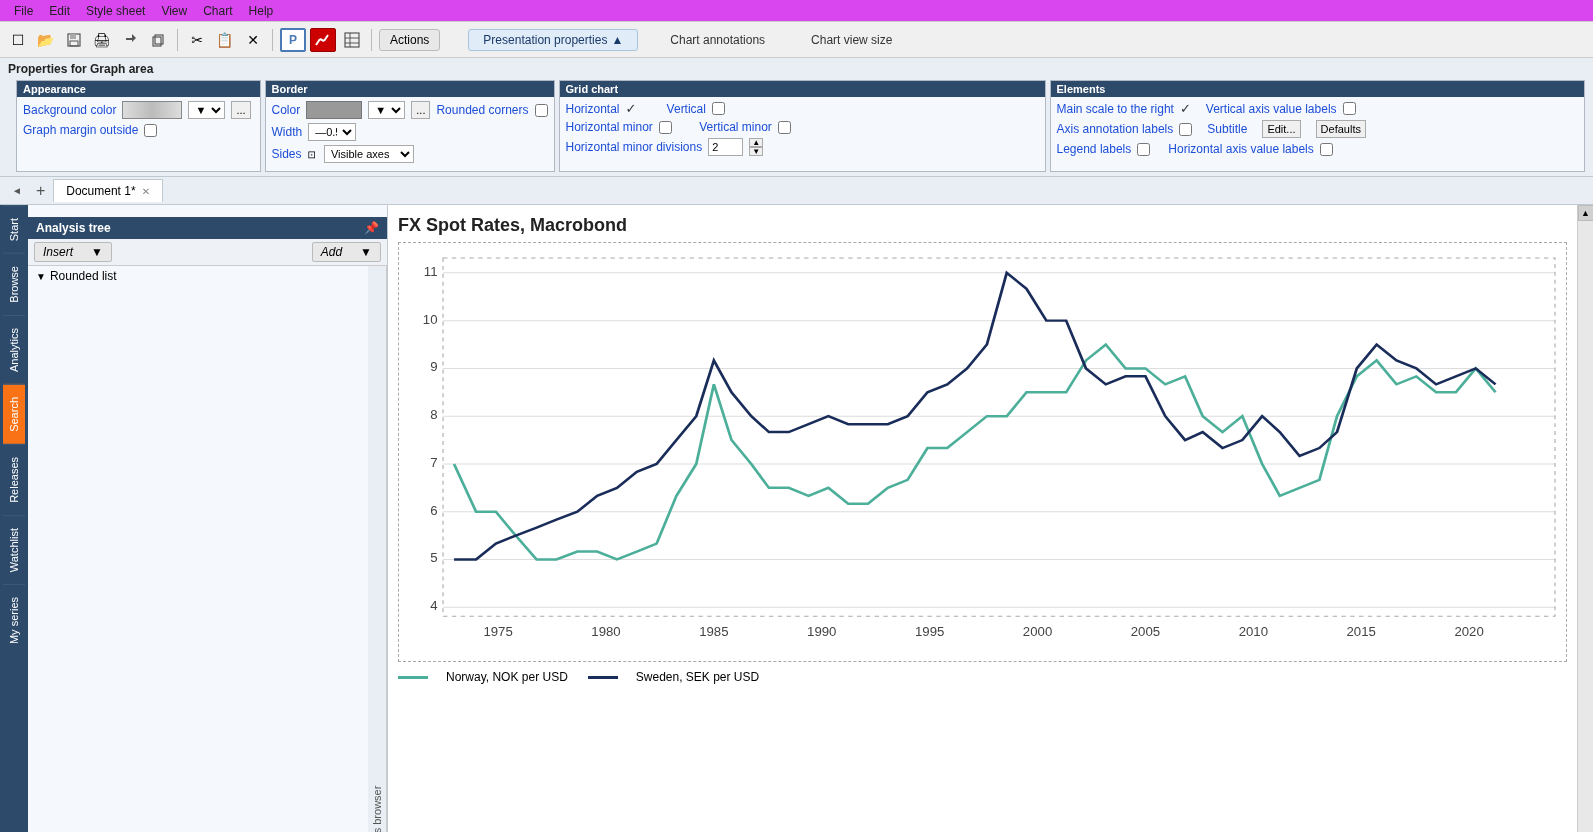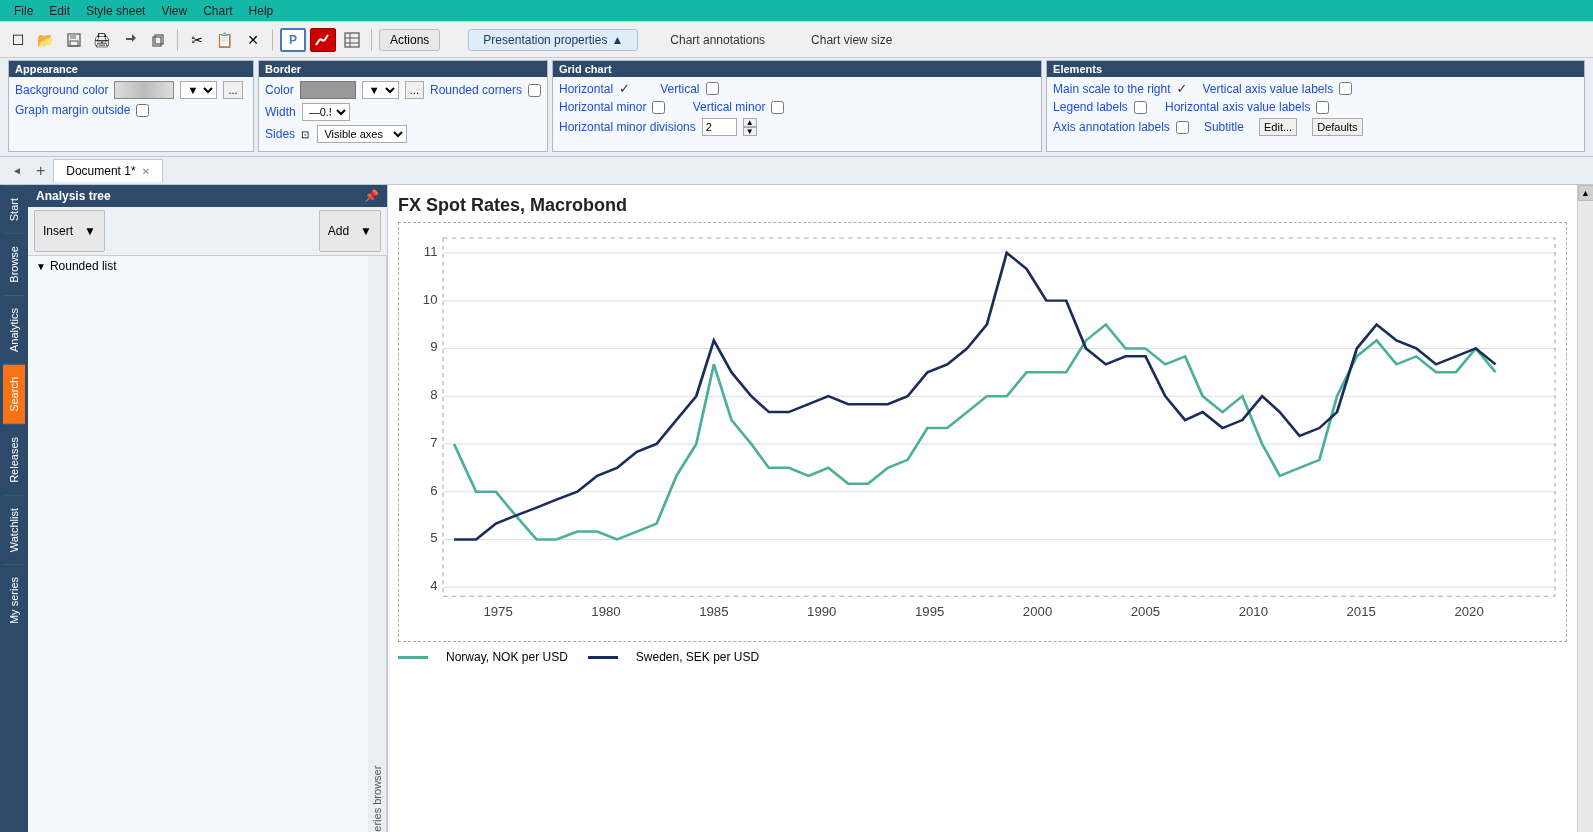--- a/index.html
+++ b/index.html
@@ -1,20 +1,20 @@
 <!DOCTYPE html>
 <html><head>
   <meta charset="utf-8">
   <style>
     * { box-sizing: border-box; margin: 0; padding: 0; font-family: 'Segoe UI', Arial, sans-serif; font-size: 12px; }
     body { background: #f0f4f8; overflow: hidden; width: 1593px; height: 832px; }
 
     
     .menu-bar {
-      display: flex; align-items: center; background: #14b8a6; border-bottom: 1px solid #ccc;
+      display: flex; align-items: center; background: #d946ef; border-bottom: 1px solid #ccc;
       padding: 2px 6px; height: 22px;
     }
     .menu-item { padding: 2px 8px; cursor: pointer; color: #222; }
 
     
     .toolbar {
       display: flex; align-items: center; background: #f0f0f0; border-bottom: 1px solid #ccc;
       padding: 3px 6px; height: 36px; gap: 4px;
     }
     .toolbar-icon {
@@ -41,21 +41,21 @@
       padding: 3px 14px; cursor: pointer; color: #333;
     }
 
     
     .properties-bar {
       background: #e8eef4; border-bottom: 1px solid #c0c8d0; padding: 2px 8px 4px 8px;
     }
     .properties-title {
       font-weight: bold; font-size: 12px; color: #222; padding: 2px 0 4px 0;
     }
-    .prop-panels { display: flex; gap: 4px; }
+    .prop-panels { display: flex; gap: 4px; margin-left: 8px; }
     .prop-panel {
       border: 1px solid #b0b8c4; background: #f5f8fc; flex: 1;
     }
     .prop-panel-header {
       background: #2d4a6a; color: #fff; padding: 2px 6px; font-weight: 600; font-size: 11px;
     }
     .prop-panel-body { padding: 4px 6px; }
     .prop-row { display: flex; align-items: center; gap: 6px; margin-bottom: 4px; font-size: 11px; }
     .prop-label { color: #1d4ed8; white-space: nowrap; }
     .prop-color-box {
@@ -84,30 +84,30 @@
       writing-mode: vertical-rl; transform: rotate(180deg); color: #fff; padding: 12px 5px;
       cursor: pointer; font-size: 11px; white-space: nowrap; border-bottom: 1px solid #3a5a7a;
     }
     .sidebar-tab-item.active { background: #f97316; }
 
     
     .analysis-panel {
       width: 360px; background: #f5f8fc; border-right: 1px solid #c0c8d0; display: flex; flex-direction: column;
     }
     .analysis-header {
-      background: #2d4a6a; color: #fff; padding: 4px 8px; display: flex; align-items: flex-end; justify-content: space-between;
+      background: #2d4a6a; color: #fff; padding: 4px 8px; display: flex; align-items: flex-end; justify-content: space-between; margin-top: 12px;
     }
     .analysis-header-title { font-weight: 600; font-size: 12px; }
     .analysis-toolbar {
       display: flex; align-items: center; padding: 3px 6px; gap: 4px; border-bottom: 1px solid #ccc;
       background: #eef2f6;
     }
     .analysis-btn {
-      padding: 13px 8px; background: #e8e8e8; border: 1px solid #bbb; border-radius: 2px;
-      cursor: pointer; font-size: 11px; display: flex; align-items: center; gap: 11px;
+      padding: 2px 8px; background: #e8e8e8; border: 1px solid #bbb; border-radius: 2px;
+      cursor: pointer; font-size: 11px; display: flex; align-items: center; gap: 18px; font-style: italic;
     }
     .tree-item { padding: 3px 8px; cursor: pointer; font-size: 12px; }
     .tree-item.selected { background: #c8dcea; }
     .tree-item-group { padding: 3px 8px; font-size: 12px; display: flex; align-items: center; gap: 4px; }
     .series-browser-label {
       writing-mode: vertical-rl; transform: rotate(180deg); font-size: 11px; color: #555;
       padding: 8px 3px; border-left: 1px solid #ccc; background: #e8eef4;
     }
 
     
@@ -207,20 +207,21 @@
     <span>Presentation properties</span>
     <span>▲</span>
   </div>
   <div style="width: 10px;"></div>
   <div class="toolbar-tab-plain">Chart annotations</div>
   <div style="width: 10px;"></div>
   <div class="toolbar-tab-plain">Chart view size</div>
 </div>
 
 <div class="properties-bar">
+  <div class="properties-title">Properties for Graph area</div>
   <div class="prop-panels">
 
     <div class="prop-panel" style="max-width:270px;">
       <div class="prop-panel-header">Appearance</div>
       <div class="prop-panel-body">
         <div class="prop-row">
           <span class="prop-label">Background color</span>
           <span class="prop-color-box"></span>
           <select class="prop-select"><option>▼</option></select>
           <button class="prop-btn-small">...</button>
@@ -292,35 +293,35 @@
       <div class="prop-panel-header">Elements</div>
       <div class="prop-panel-body">
         <div class="prop-row">
           <span class="prop-label">Main scale to the right</span>
           <span style="color:#333; font-size:13px;">✓</span>
           <input type="checkbox" class="prop-checkbox" checked="" style="margin-left: -10px; opacity: 0;">
           <span class="prop-label">Vertical axis value labels</span>
           <input type="checkbox" class="prop-checkbox" style="">
         </div>
         <div class="prop-row">
-          <span class="prop-label">Legend labels</span>
-          <input type="checkbox" class="prop-checkbox" style="">
-          &nbsp;&nbsp;
-          <span class="prop-label">Horizontal axis value labels</span>
-          <input type="checkbox" class="prop-checkbox" style="">
-        </div>
-        <div class="prop-row">
           <span class="prop-label">Axis annotation labels</span>
           <input type="checkbox" class="prop-checkbox" style="">
           &nbsp;
           <span class="prop-label">Subtitle</span>
           &nbsp;
           <button class="prop-btn-small">Edit...</button>
           &nbsp;
           <button class="prop-btn-small">Defaults</button>
+        </div>
+        <div class="prop-row">
+          <span class="prop-label">Legend labels</span>
+          <input type="checkbox" class="prop-checkbox" style="">
+          &nbsp;&nbsp;
+          <span class="prop-label">Horizontal axis value labels</span>
+          <input type="checkbox" class="prop-checkbox" style="">
         </div>
       </div>
     </div>
   </div>
 </div>
 
 <div class="tab-bar">
   <span class="tab-nav">◄</span>
   <span class="tab-add">+</span>
   <div class="tab-item">

